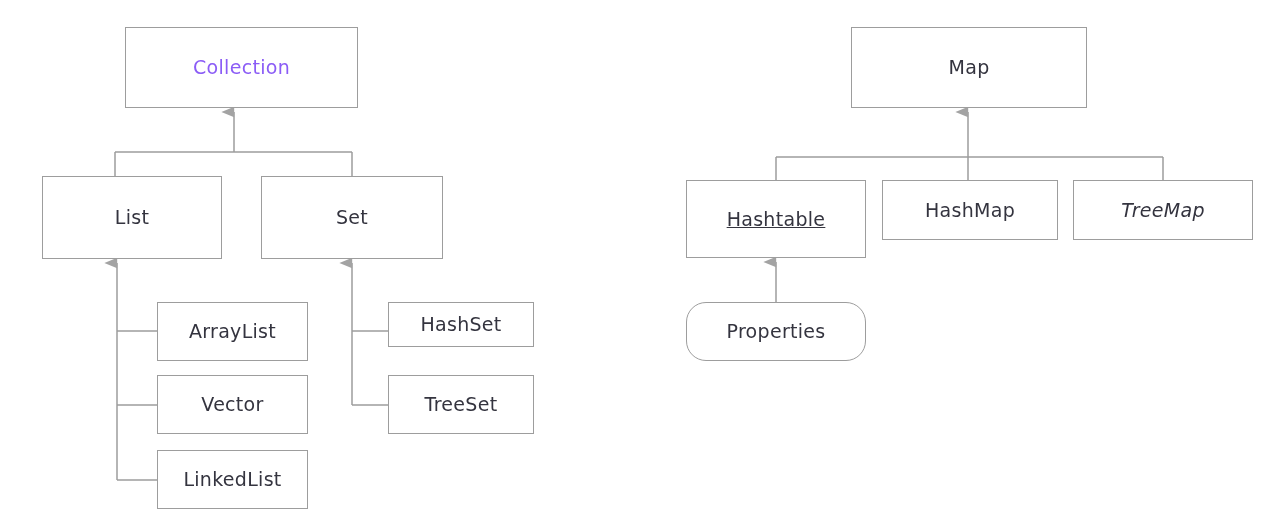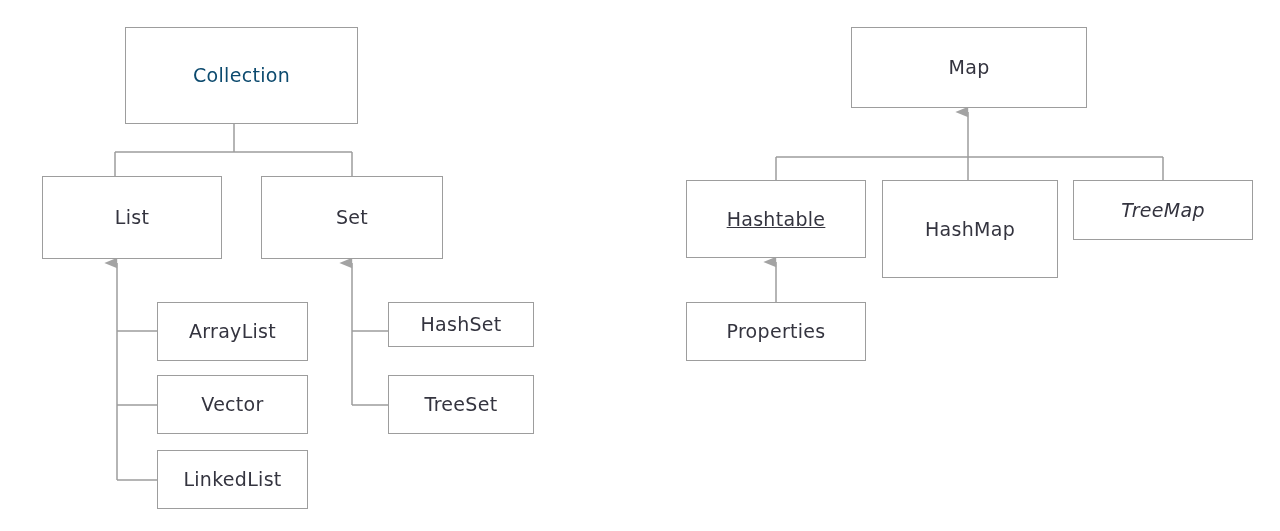--- a/index.html
+++ b/index.html
@@ -115,21 +115,21 @@
 
       <g>
         <path d="M776 302 L776 272"></path>
         <path d="M776 272 L776 262" marker-end="url(#uml-arrow)"></path>
       </g>
     </g>
   </svg>
 
 
   <div id="node-host">
-      <div class="node" style="left: 125px; top: 27px; width: 233px; height: 97px; border-color: rgb(157, 157, 157); background: rgb(255, 255, 255); color: #0c4a6e;">
+      <div class="node" style="left: 125px; top: 27px; width: 233px; height: 81px; border-color: rgb(157, 157, 157); background: rgb(255, 255, 255); color: #8b5cf6;">
         <span class="node-label">Collection</span>
       </div>
       <div class="node" style="left: 26px; top: 176px; width: 180px; height: 83px; border-color: rgb(157, 157, 157); background: rgb(255, 255, 255); color: rgb(52, 52, 63); margin-left: 16px;">
         <span class="node-label">List</span>
       </div>
       <div class="node" style="left: 261px; top: 176px; width: 182px; height: 83px; border-color: rgb(157, 157, 157); background: rgb(255, 255, 255); color: rgb(52, 52, 63);">
         <span class="node-label">Set</span>
       </div>
       <div class="node" style="left: 157px; top: 302px; width: 151px; height: 59px; border-color: rgb(157, 157, 157); background: rgb(255, 255, 255); color: rgb(52, 52, 63);">
         <span class="node-label">ArrayList</span>
@@ -145,24 +145,24 @@
       </div>
       <div class="node" style="left: 388px; top: 375px; width: 146px; height: 59px; border-color: rgb(157, 157, 157); background: rgb(255, 255, 255); color: rgb(52, 52, 63);">
         <span class="node-label">TreeSet</span>
       </div>
       <div class="node" style="left: 851px; top: 27px; width: 236px; height: 81px; border-color: rgb(157, 157, 157); background: rgb(255, 255, 255); color: rgb(52, 52, 63);">
         <span class="node-label">Map</span>
       </div>
       <div class="node" style="left: 686px; top: 180px; width: 180px; height: 78px; border-color: rgb(157, 157, 157); background: rgb(255, 255, 255); color: rgb(52, 52, 63); text-decoration: underline;">
         <span class="node-label">Hashtable</span>
       </div>
-      <div class="node" style="left: 882px; top: 180px; width: 176px; height: 98px; border-color: rgb(157, 157, 157); background: rgb(255, 255, 255); color: rgb(52, 52, 63);">
+      <div class="node" style="left: 882px; top: 180px; width: 176px; height: 60px; border-color: rgb(157, 157, 157); background: rgb(255, 255, 255); color: rgb(52, 52, 63);">
         <span class="node-label">HashMap</span>
       </div>
       <div class="node" style="left: 1073px; top: 180px; width: 180px; height: 60px; border-color: rgb(157, 157, 157); background: rgb(255, 255, 255); color: rgb(52, 52, 63); font-style: italic;">
         <span class="node-label">TreeMap</span>
       </div>
-      <div class="node" style="left: 686px; top: 302px; width: 180px; height: 59px; border-color: rgb(157, 157, 157); background: rgb(255, 255, 255); color: rgb(52, 52, 63);">
+      <div class="node" style="left: 686px; top: 302px; width: 180px; height: 59px; border-color: rgb(157, 157, 157); background: rgb(255, 255, 255); color: rgb(52, 52, 63); border-radius: 20px;">
         <span class="node-label">Properties</span>
       </div>
     </div>
 
 </div>
 
 </body></html>

